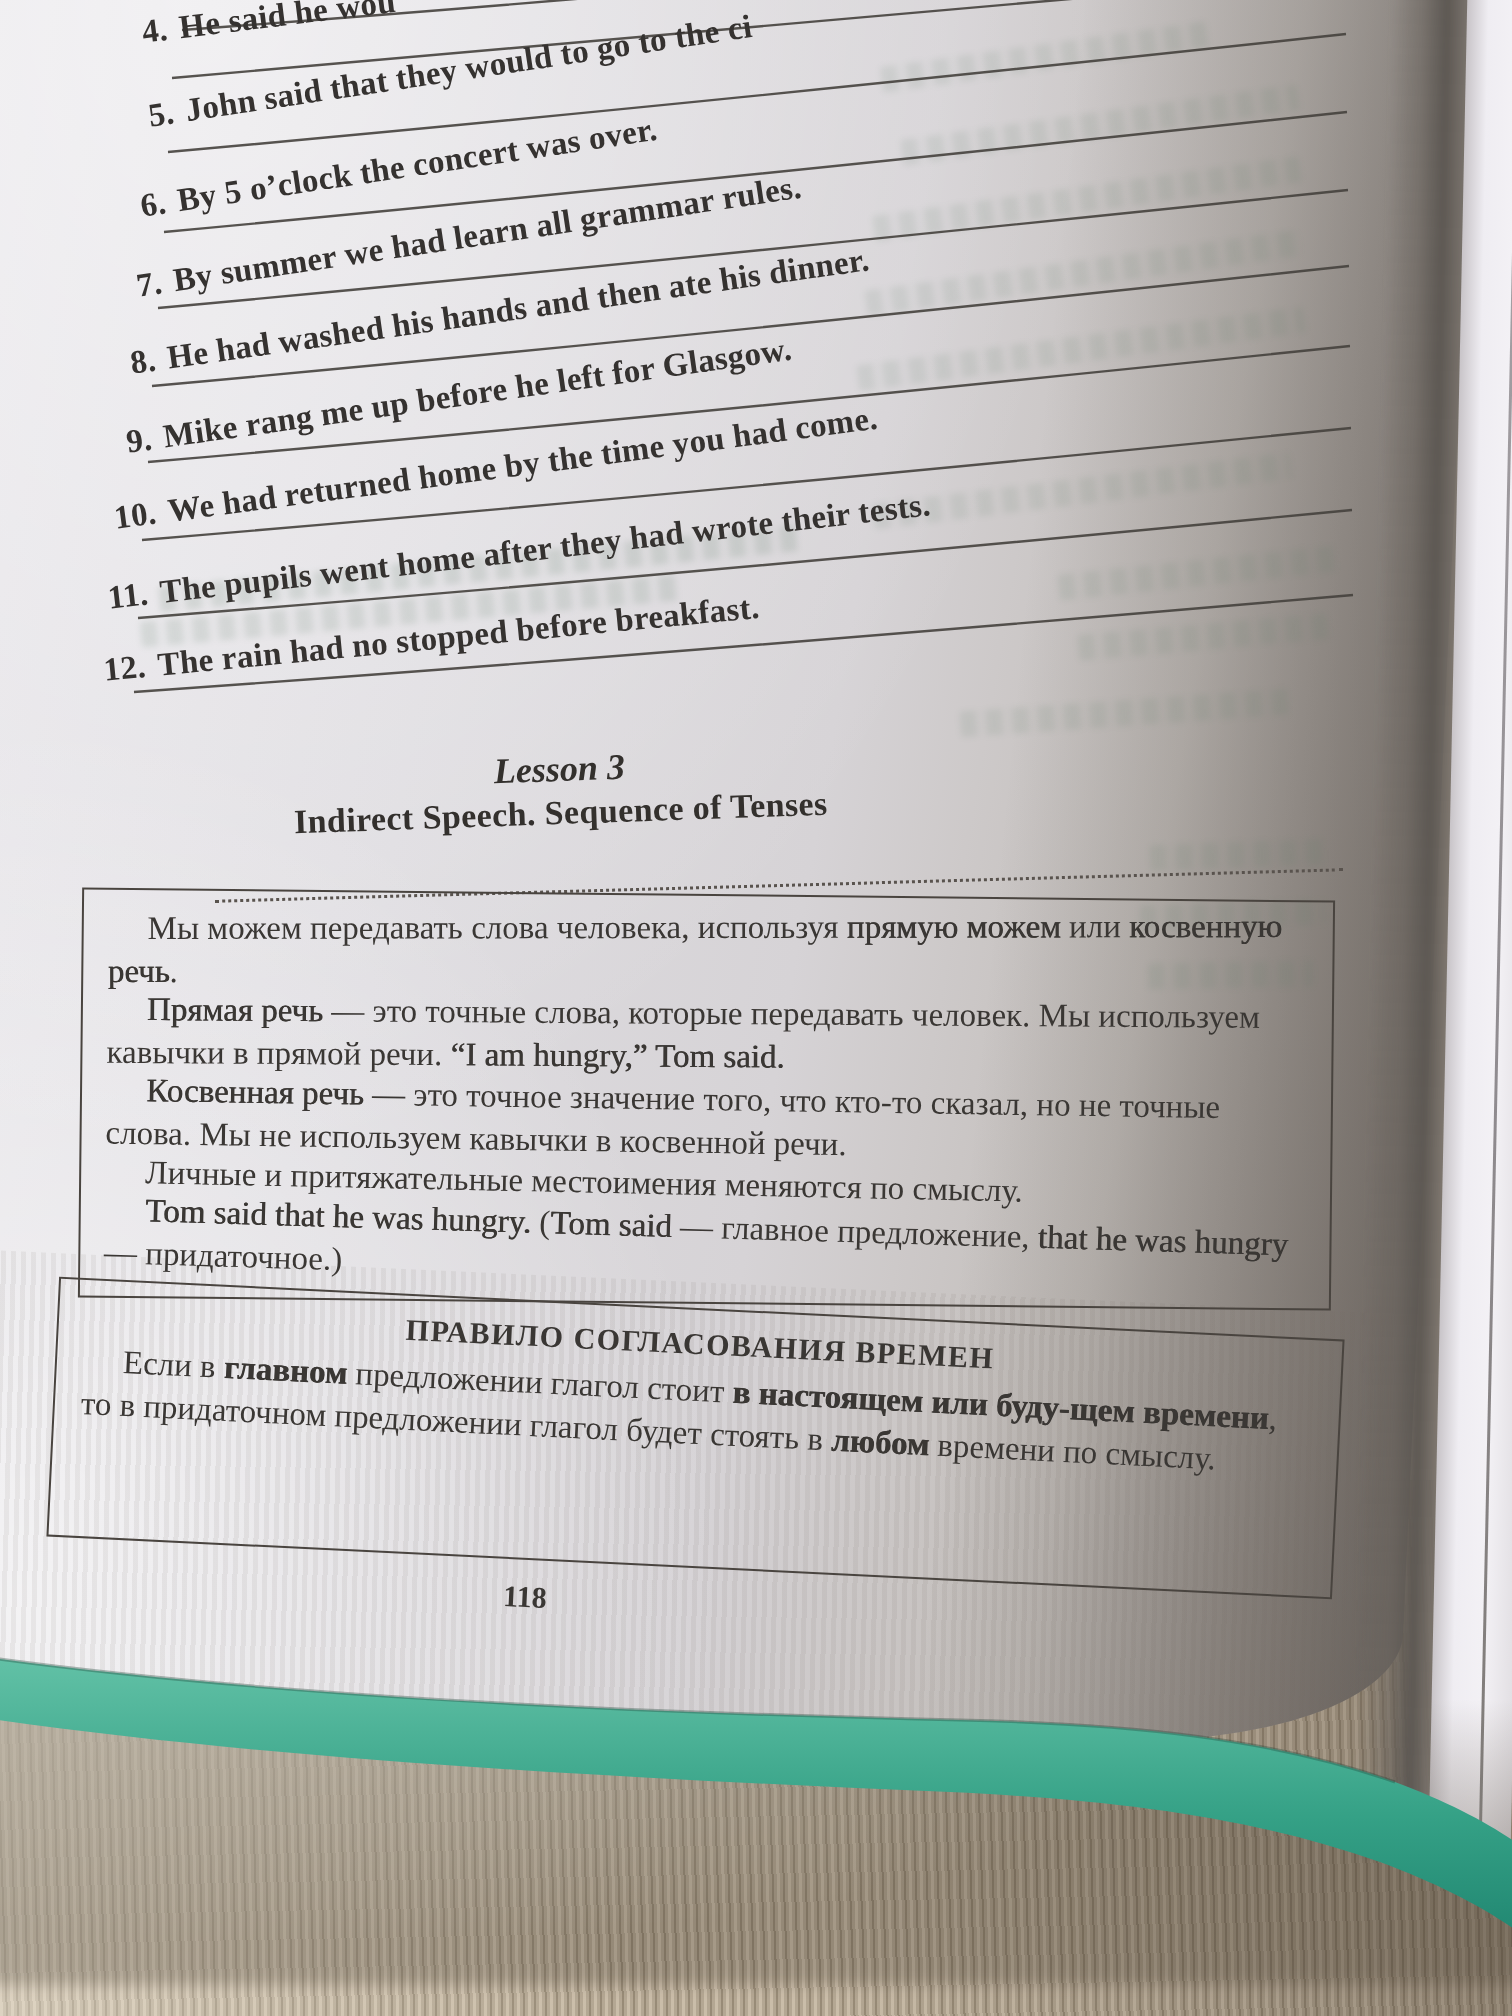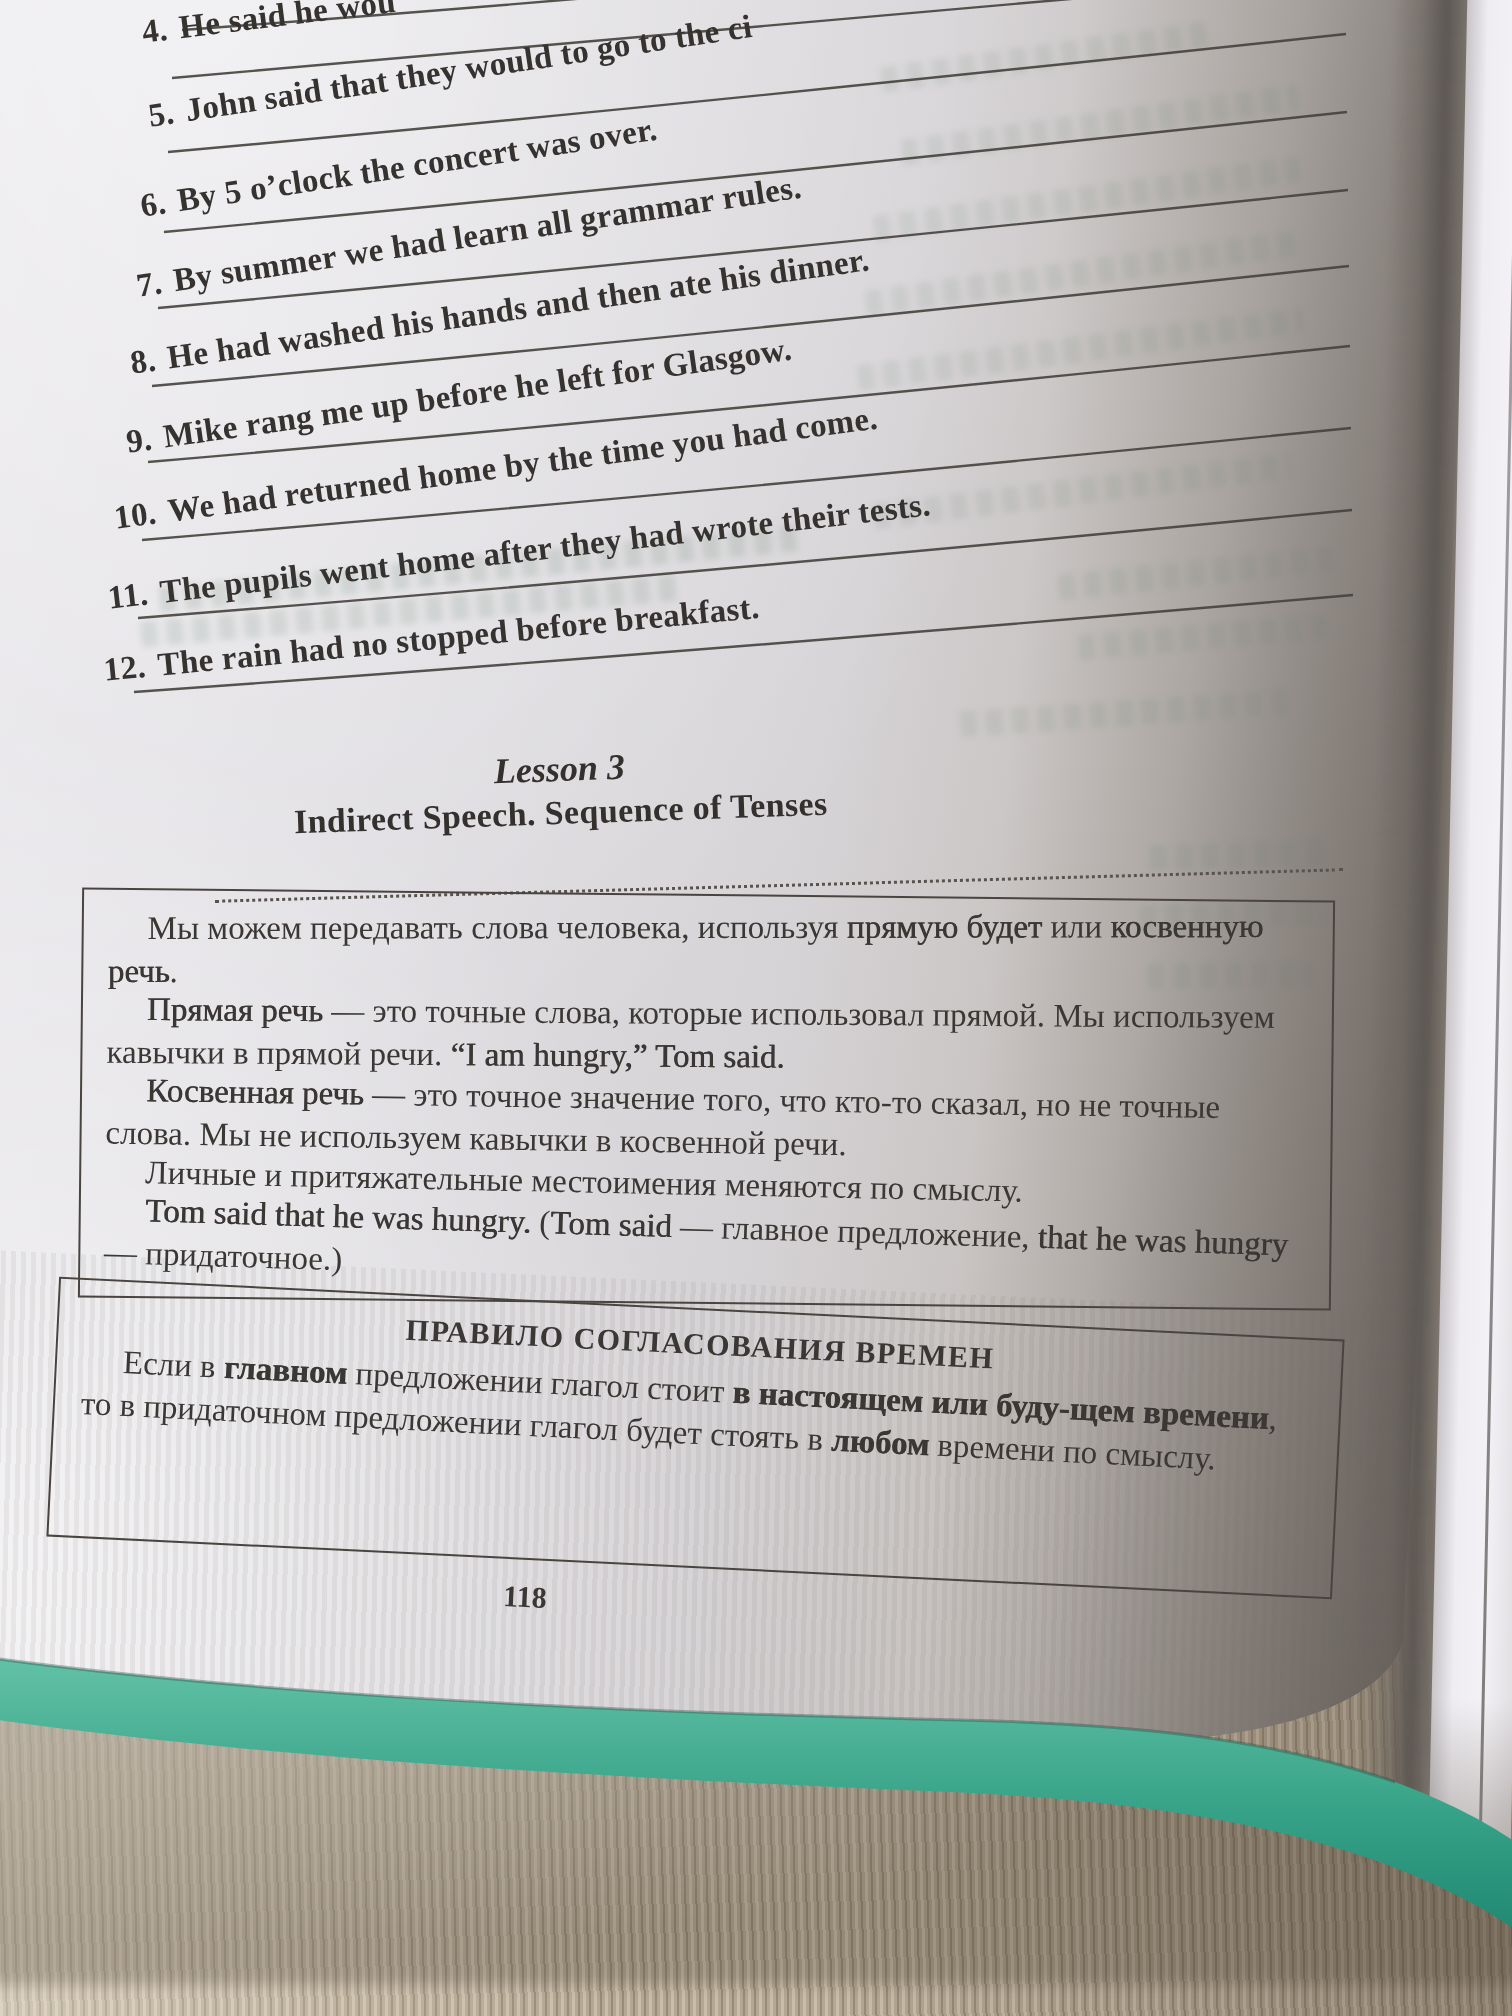--- a/index.html
+++ b/index.html
@@ -138,22 +138,22 @@
   <div class="ex" style="left:106px;top:580px;transform:rotate(-6.5deg)"><span class="num">11.</span><span>The pupils went home after they had wrote their tests.</span></div>
   <div class="ex" style="left:102px;top:652px;transform:rotate(-5.5deg)"><span class="num">12.</span><span>The rain had no stopped before breakfast.</span></div>
 
   <div class="heading">
     <div class="lesson-label">Lesson 3</div>
     <div class="lesson-title">Indirect Speech. Sequence of Tenses</div>
   </div>
   <div class="dotted"></div>
 
   <div class="box box1">
-    <p style="transform:rotate(-.7deg)"><span class="seg">Мы можем передавать слова человека, используя </span><span class="seg b">прямую будет</span><span class="seg"> или </span><span class="seg b">косвенную речь</span><span class="seg">.</span></p>
-    <p style="transform:rotate(-.2deg)"><span class="seg b">Прямая речь</span><span class="seg"> — это точные слова, которые использовал прямой. Мы используем кавычки в прямой речи. </span><span class="seg b">“I am hungry,” Tom said.</span></p>
+    <p style="transform:rotate(-.7deg)"><span class="seg">Мы можем передавать слова человека, используя </span><span class="seg b">прямую можем</span><span class="seg"> или </span><span class="seg b">косвенную речь</span><span class="seg">.</span></p>
+    <p style="transform:rotate(-.2deg)"><span class="seg b">Прямая речь</span><span class="seg"> — это точные слова, которые передавать человек. Мы используем кавычки в прямой речи. </span><span class="seg b">“I am hungry,” Tom said.</span></p>
     <p style="transform:rotate(.3deg)"><span class="seg b">Косвенная речь</span><span class="seg"> — это точное значение того, что кто-то сказал, но не точные слова. Мы не используем кавычки в косвенной речи.</span></p>
     <p style="transform:rotate(.6deg)"><span class="seg">Личные и притяжательные местоимения меняются по смыслу.</span></p>
     <p style="transform:rotate(1.1deg)"><span class="seg b">Tom said that he was hungry.</span><span class="seg">  (</span><span class="seg b">Tom said</span><span class="seg"> — главное предложение, </span><span class="seg b">that he was hungry</span><span class="seg"> — придаточное.)</span></p>
   </div>
 
   <div class="box box2">
     <div class="rule-title">ПРАВИЛО СОГЛАСОВАНИЯ ВРЕМЕН</div>
     <p><span class="seg">Если в </span><span class="seg b">главном</span><span class="seg"> предложении глагол стоит </span><span class="seg b">в настоящем или буду-щем времени</span><span class="seg">, то в придаточном предложении глагол будет стоять в </span><span class="seg b">любом</span><span class="seg"> времени по смыслу.</span></p>
   </div>
 

